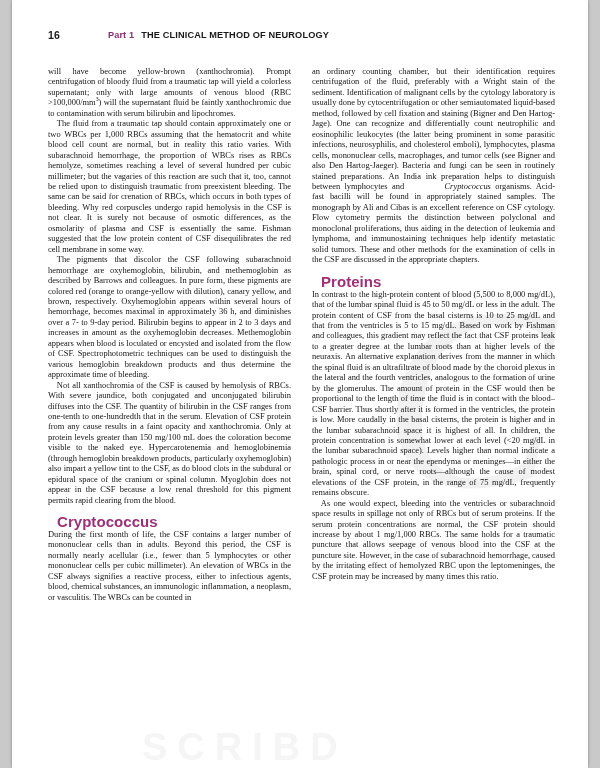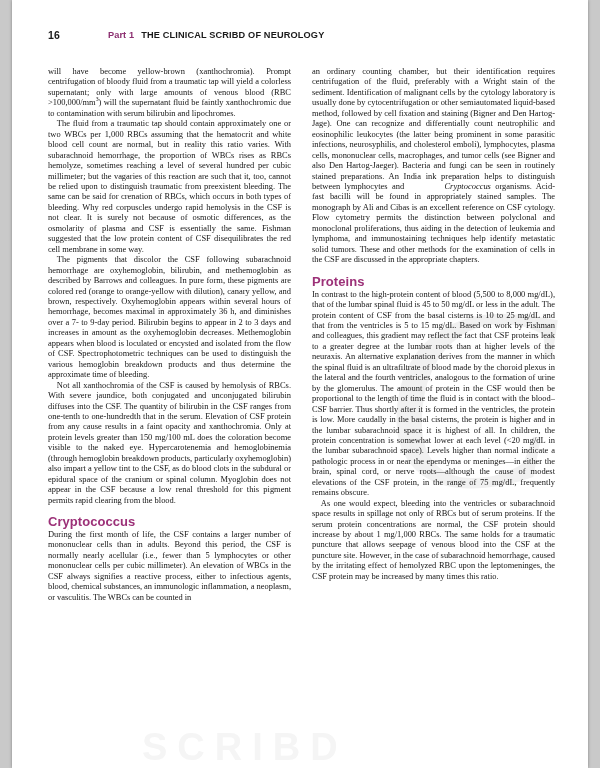--- a/index.html
+++ b/index.html
@@ -114,23 +114,23 @@
     font-size: 8.45px;
     line-height: 10.45px;
     color: #141414;
     text-align: justify;
     text-indent: 1.05em;
     hyphens: none;
     word-spacing: -0.1px;
   }
   .col p.noindent { text-indent: 0; }
   .col h2 {
-    margin: 11px 0 2px 0;
+    margin: 11px 0 2px 9px;
     font-family: "Liberation Sans", "DejaVu Sans", sans-serif;
-    font-size: 13px;
+    font-size: 15px;
     font-weight: bold;
     color: #9c3178;
     letter-spacing: 0.05px;
     line-height: 11px;
   }
   sup {
     font-size: 0.68em;
     vertical-align: super;
     line-height: 0;
   }
@@ -144,21 +144,21 @@
   <div id="watermark">
     <div class="mark-c">C</div>
     <div class="mark-bottom">SCRIBD</div>
   </div>
 
   <div id="content">
 
     <div id="page-header">
       <span class="folio">16</span>
       <span class="part-label">Part 1</span>
-      <span class="part-title">THE CLINICAL SCRIBD OF NEUROLOGY</span>
+      <span class="part-title">THE CLINICAL METHOD OF NEUROLOGY</span>
     </div>
 
     <div id="columns">
 
       <div class="col" id="col-left">
         <p class="noindent">will have become yellow-brown (xanthochromia). Prompt centrifugation of bloody fluid from a traumatic tap will yield a colorless supernatant; only with large amounts of venous blood (RBC &gt;100,000/mm<sup>3</sup>) will the supernatant fluid be faintly xanthochromic due to contamination with serum bilirubin and lipochromes.</p>
         <p>The fluid from a traumatic tap should contain approximately one or two WBCs per 1,000 RBCs assuming that the hematocrit and white blood cell count are normal, but in reality this ratio varies. With subarachnoid hemorrhage, the proportion of WBCs rises as RBCs hemolyze, sometimes reaching a level of several hundred per cubic millimeter; but the vagaries of this reaction are such that it, too, cannot be relied upon to distinguish traumatic from preexistent bleeding. The same can be said for crenation of RBCs, which occurs in both types of bleeding. Why red corpuscles undergo rapid hemolysis in the CSF is not clear. It is surely not because of osmotic differences, as the osmolarity of plasma and CSF is essentially the same. Fishman suggested that the low protein content of CSF disequilibrates the red cell membrane in some way.</p>
         <p>The pigments that discolor the CSF following subarachnoid hemorrhage are oxyhemoglobin, bilirubin, and methemoglobin as described by Barrows and colleagues. In pure form, these pigments are colored red (orange to orange-yellow with dilution), canary yellow, and brown, respectively. Oxyhemoglobin appears within several hours of hemorrhage, becomes maximal in approximately 36 h, and diminishes over a 7- to 9-day period. Bilirubin begins to appear in 2 to 3 days and increases in amount as the oxyhemoglobin decreases. Methemoglobin appears when blood is loculated or encysted and isolated from the flow of CSF. Spectrophotometric techniques can be used to distinguish the various hemoglobin breakdown products and thus determine the approximate time of bleeding.</p>
         <p>Not all xanthochromia of the CSF is caused by hemolysis of RBCs. With severe jaundice, both conjugated and unconjugated bilirubin diffuses into the CSF. The quantity of bilirubin in the CSF ranges from one-tenth to one-hundredth that in the serum. Elevation of CSF protein from any cause results in a faint opacity and xanthochromia. Only at protein levels greater than 150 mg/100 mL does the coloration become visible to the naked eye. Hypercarotenemia and hemoglobinemia (through hemoglobin breakdown products, particularly oxyhemoglobin) also impart a yellow tint to the CSF, as do blood clots in the subdural or epidural space of the cranium or spinal column. Myoglobin does not appear in the CSF because a low renal threshold for this pigment permits rapid clearing from the blood.</p>
         <h2>Cryptococcus</h2>

